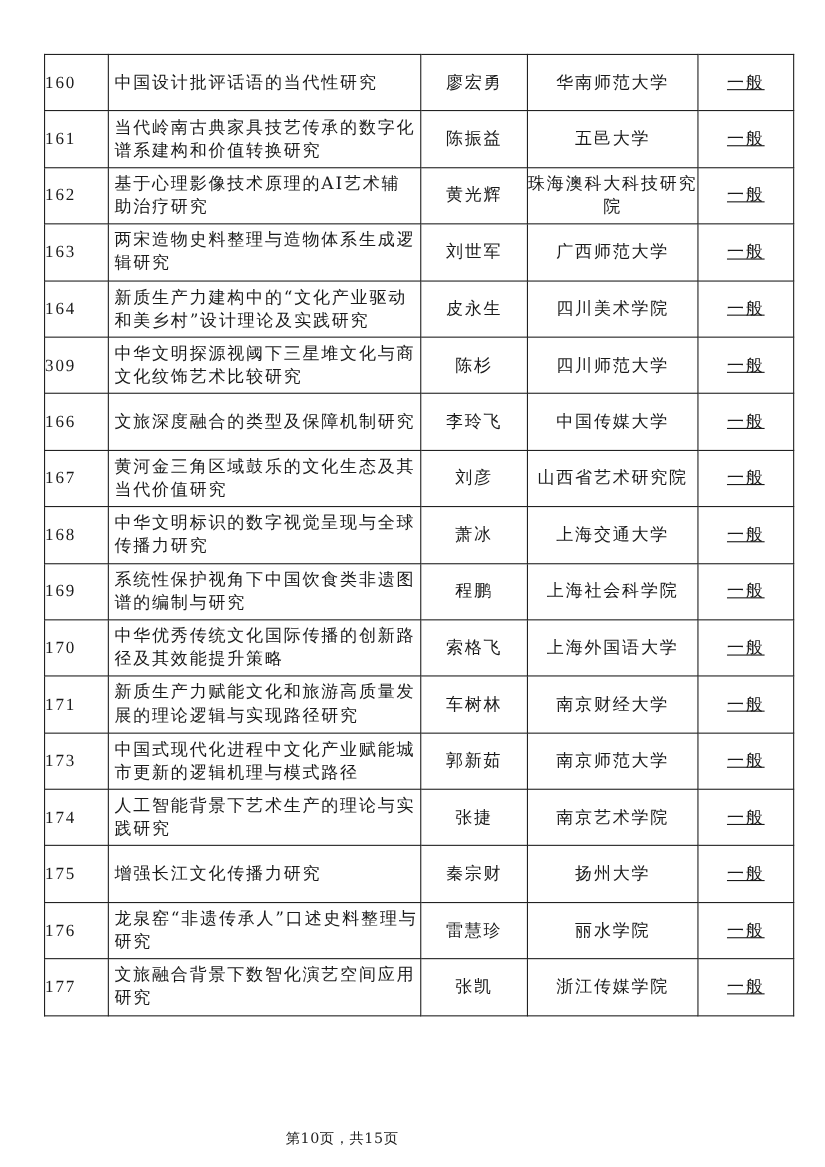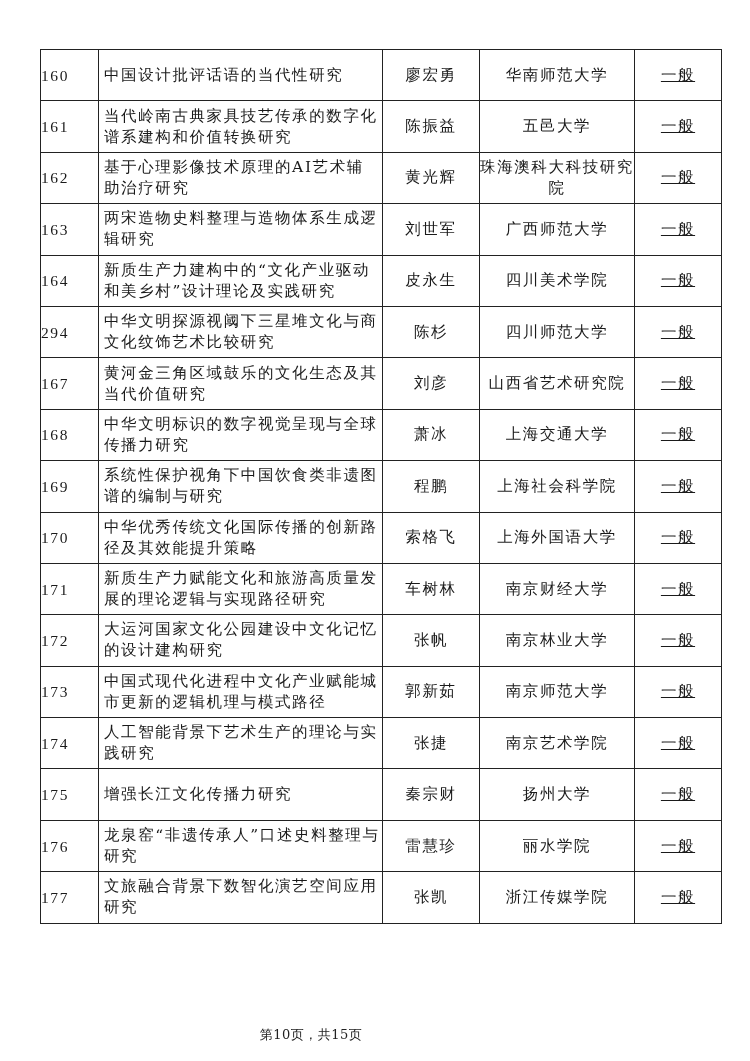--- a/index.html
+++ b/index.html
@@ -83,24 +83,31 @@
     <td class="col-level">一般</td>
   </tr>
       <tr>
     <td class="col-no">164</td>
     <td class="col-title">新质生产力建构中的“文化产业驱动和美乡村”设计理论及实践研究</td>
     <td class="col-name">皮永生</td>
     <td class="col-org">四川美术学院</td>
     <td class="col-level">一般</td>
   </tr>
       <tr>
-    <td class="col-no">294</td>
+    <td class="col-no">309</td>
     <td class="col-title">中华文明探源视阈下三星堆文化与商文化纹饰艺术比较研究</td>
     <td class="col-name">陈杉</td>
     <td class="col-org">四川师范大学</td>
+    <td class="col-level">一般</td>
+  </tr>
+      <tr>
+    <td class="col-no">166</td>
+    <td class="col-title">文旅深度融合的类型及保障机制研究</td>
+    <td class="col-name">李玲飞</td>
+    <td class="col-org">中国传媒大学</td>
     <td class="col-level">一般</td>
   </tr>
       <tr>
     <td class="col-no">167</td>
     <td class="col-title">黄河金三角区域鼓乐的文化生态及其当代价值研究</td>
     <td class="col-name">刘彦</td>
     <td class="col-org">山西省艺术研究院</td>
     <td class="col-level">一般</td>
   </tr>
       <tr>
@@ -122,27 +129,20 @@
     <td class="col-title">中华优秀传统文化国际传播的创新路径及其效能提升策略</td>
     <td class="col-name">索格飞</td>
     <td class="col-org">上海外国语大学</td>
     <td class="col-level">一般</td>
   </tr>
       <tr>
     <td class="col-no">171</td>
     <td class="col-title">新质生产力赋能文化和旅游高质量发展的理论逻辑与实现路径研究</td>
     <td class="col-name">车树林</td>
     <td class="col-org">南京财经大学</td>
-    <td class="col-level">一般</td>
-  </tr>
-      <tr>
-    <td class="col-no">172</td>
-    <td class="col-title">大运河国家文化公园建设中文化记忆的设计建构研究</td>
-    <td class="col-name">张帆</td>
-    <td class="col-org">南京林业大学</td>
     <td class="col-level">一般</td>
   </tr>
       <tr>
     <td class="col-no">173</td>
     <td class="col-title">中国式现代化进程中文化产业赋能城市更新的逻辑机理与模式路径</td>
     <td class="col-name">郭新茹</td>
     <td class="col-org">南京师范大学</td>
     <td class="col-level">一般</td>
   </tr>
       <tr>

